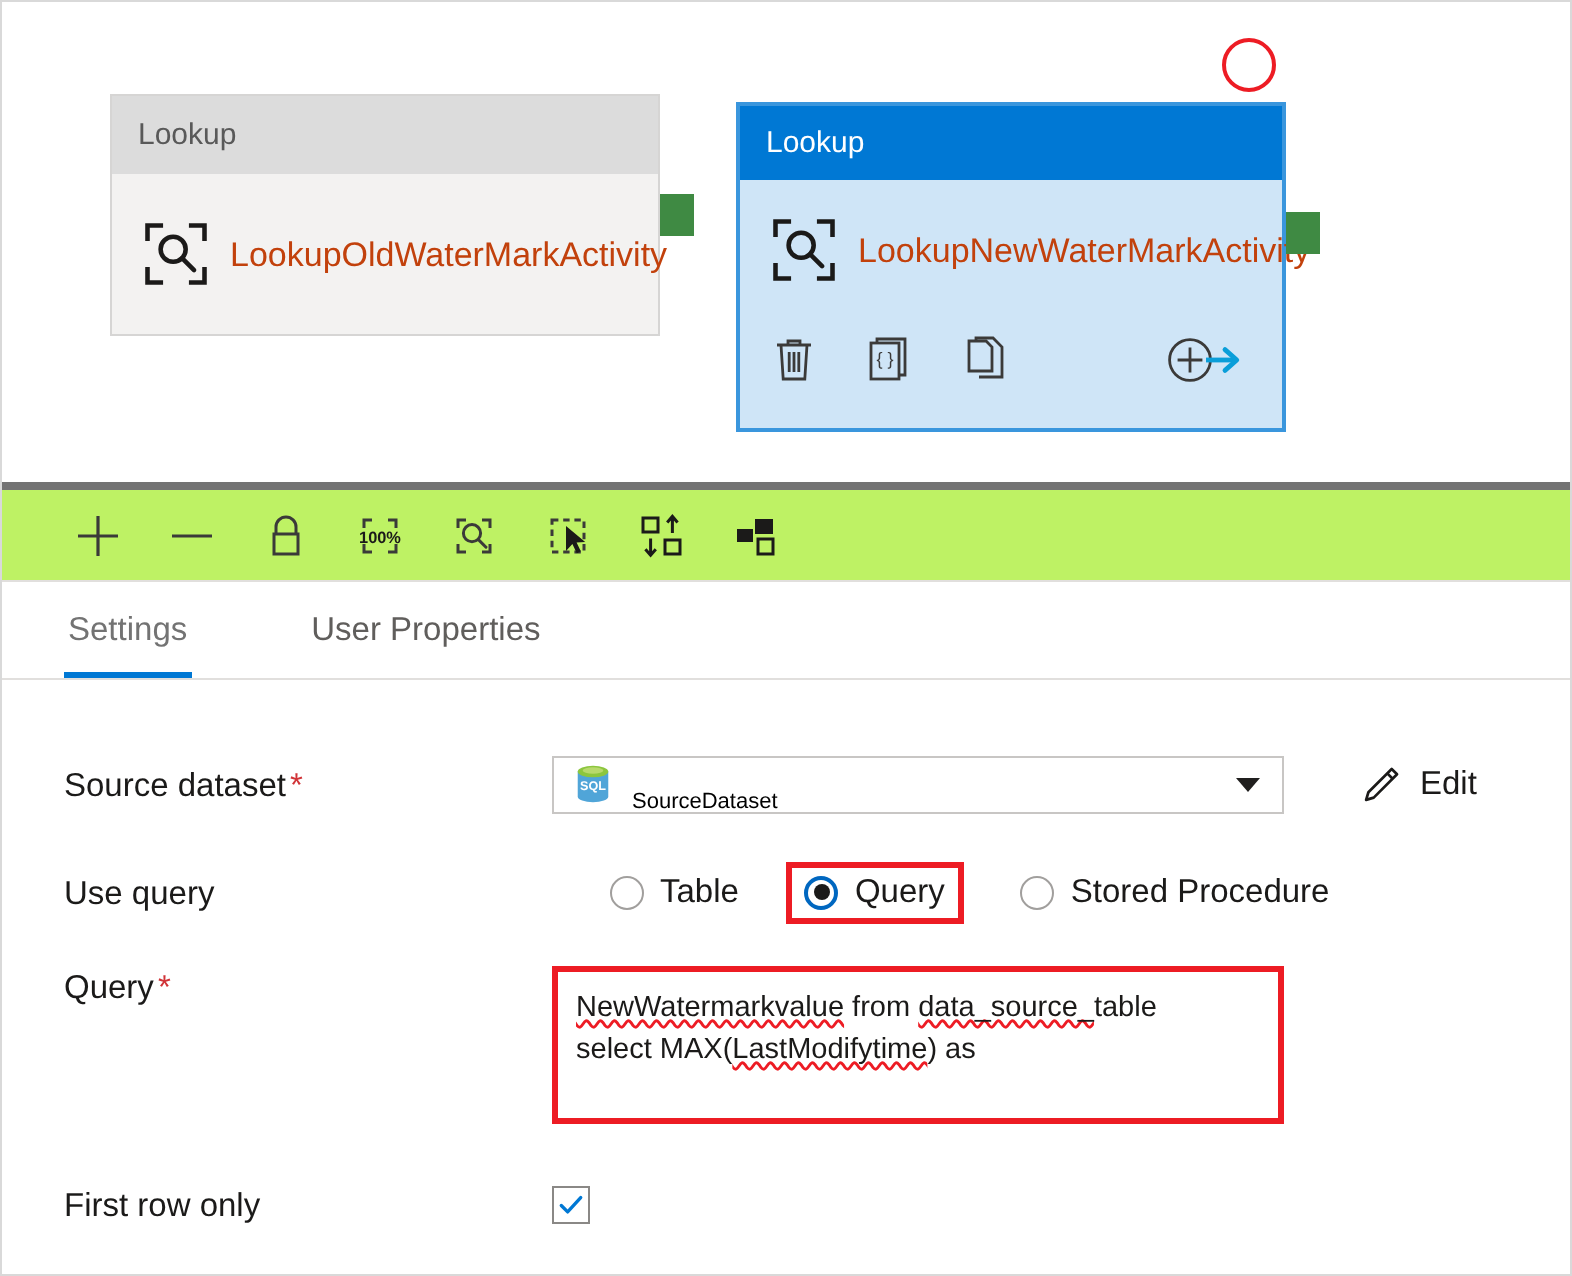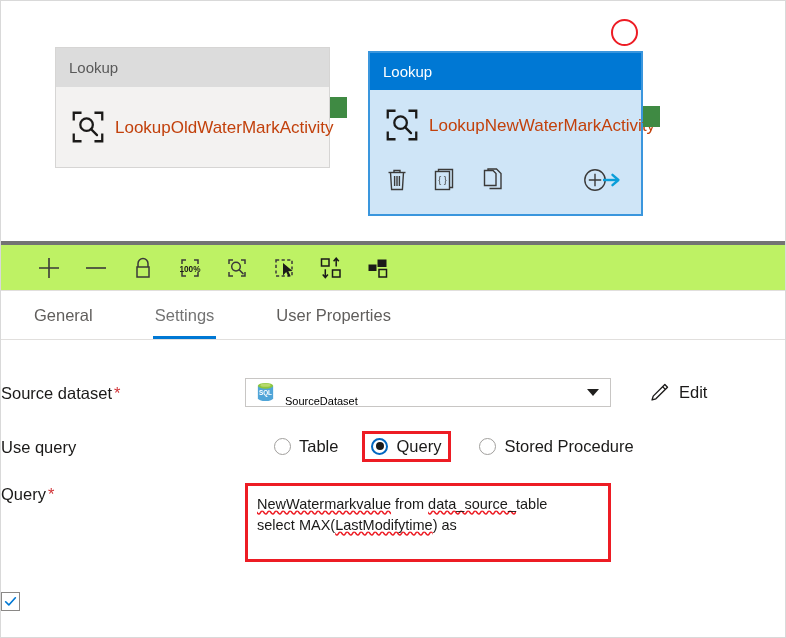--- a/index.html
+++ b/index.html
@@ -57,21 +57,21 @@
   .tbtn:first-child{margin-left:30px;}
 
   
   .props{position:absolute;left:0;top:291px;width:100%;bottom:0;background:#ffffff;}
   .tabs{display:flex;align-items:flex-end;height:48px;border-bottom:1px solid #e1dfdd;padding-left:31px;box-sizing:border-box;}
   .tab{font-size:16.5px;color:#605e5c;padding:0 2px 11px 2px;margin-right:58px;cursor:pointer;
        border-bottom:3px solid transparent;box-sizing:border-box;}
   .tab.active{color:#737373;border-bottom-color:#0078d4;font-weight:400;}
 
   .form{padding:0;}
-  .row{display:flex;align-items:flex-start;box-sizing:border-box;}
+  .row{display:flex;align-items:flex-start;padding-left:31px;box-sizing:border-box;}
   .lbl{font-size:16.5px;color:#1b1a19;width:244px;flex:0 0 244px;padding-top:2px;}
   .req{color:#d13438;margin-left:2px;}
 
   .row-dataset{margin-top:34px;height:36px;align-items:center;}
   .ddl{width:366px;height:29px;border:1px solid #c8c6c4;background:#ffffff;
        display:flex;align-items:center;padding:0 8px 0 9px;box-sizing:border-box;}
   .ddl .sqlico{width:21px;height:22px;flex:0 0 21px;margin-right:9px;}
   .ddl .dtxt{flex:1;font-size:11px;color:#000000;margin-top:17px;}
   .caret{width:0;height:0;border-left:6px solid transparent;border-right:6px solid transparent;border-top:7px solid #201f1e;margin-right:3px;}
   .editwrap{display:flex;align-items:center;margin-left:38px;cursor:pointer;}
@@ -263,21 +263,20 @@
         <rect x="5.5" y="11.5" width="8" height="6.5" fill="#1b1a19"></rect>
         <rect x="14.5" y="6.5" width="9" height="7.5" fill="#1b1a19"></rect>
         <rect x="16" y="16.5" width="7.5" height="7.5" fill="none" stroke="#1b1a19" stroke-width="1.5"></rect>
       </svg>
     </span>
   </div>
 
   <div class="props">
 
     <div class="tabs">
-      <div class="tab">General</div>
       <div class="tab active">Settings</div>
       <div class="tab">User Properties</div>
     </div>
 
     <div class="form">
 
       <div class="row row-dataset">
         <div class="lbl">
           <span>Source dataset</span><span class="req">*</span>
         </div>
@@ -328,20 +327,21 @@
         <div class="lbl">
           <span>Query</span><span class="req">*</span>
         </div>
         <div class="qbox">
           <div class="qtext"><span class="sq">NewWatermarkvalue</span><span> from </span><span class="sq">data_source_</span><span>table</span></div>
           <div class="qtext"><span>select MAX(</span><span class="sq">LastModifytime</span><span>) as</span></div>
         </div>
       </div>
 
       <div class="row row-firstrow">
+        <div class="lbl">First row only</div>
         <span class="chk">
           <svg viewBox="0 0 17 17" width="15" height="15">
             <path d="M3 8.8 L6.6 12.4 L14 4.3" fill="none" stroke="#0078d4" stroke-width="1.9" stroke-linecap="round" stroke-linejoin="round"></path>
           </svg>
         </span>
       </div>
 
     </div>
   </div>
 </div>

